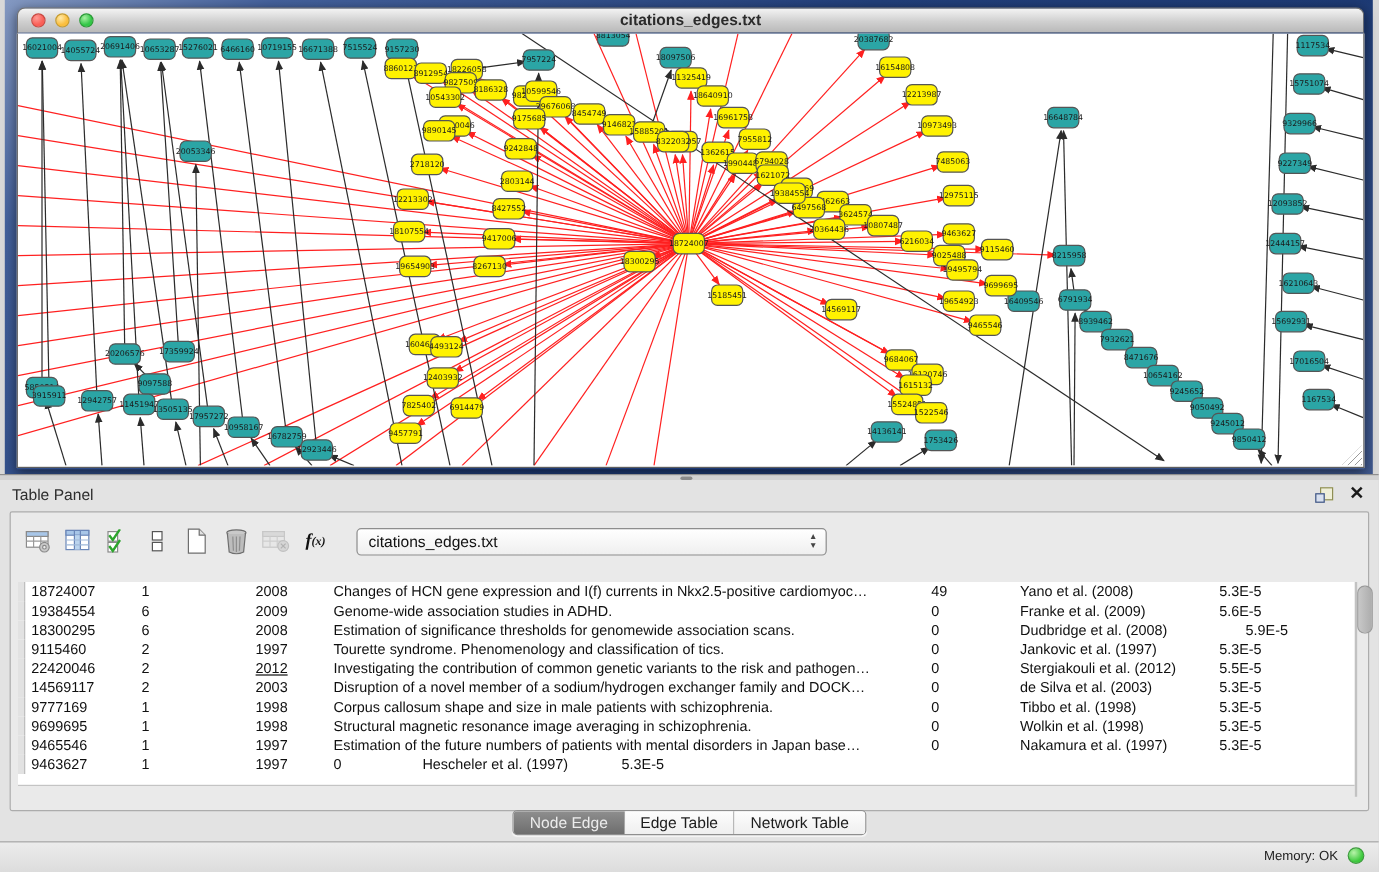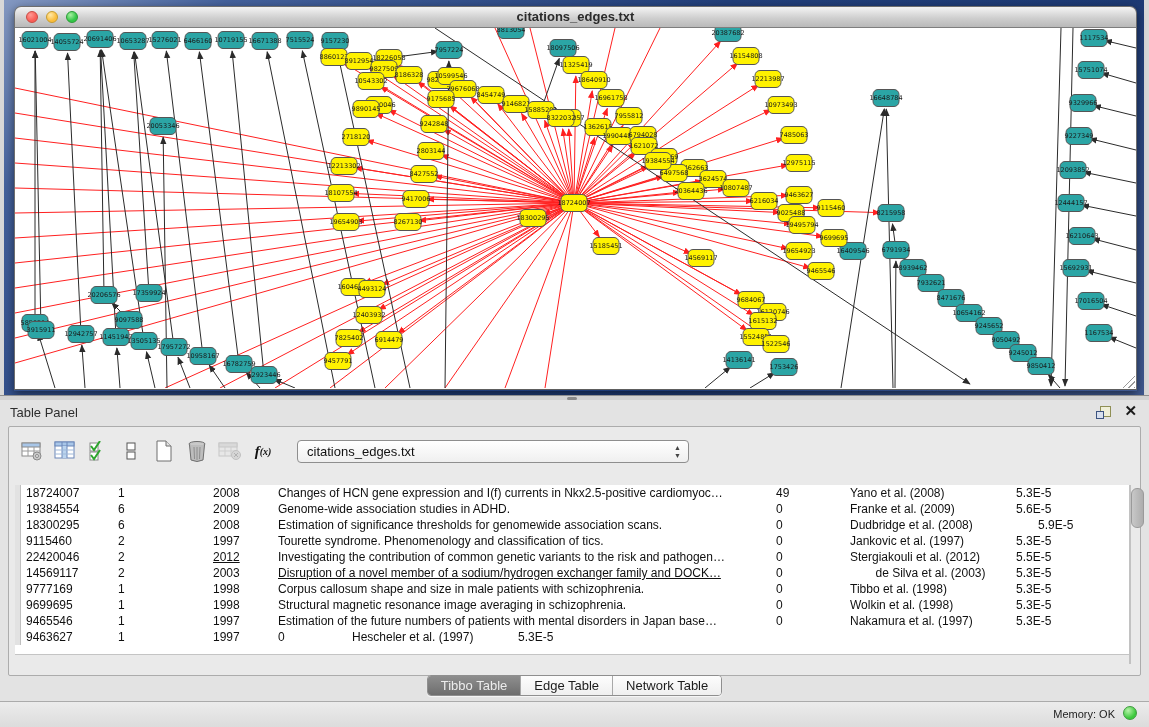--- a/index.html
+++ b/index.html
@@ -910,23 +910,23 @@
                 <div class="td" style="width: 498px;">Investigating the contribution of common genetic variants to the risk and pathogen…</div>
                 <div class="td" style="width: 74px;">0</div>
                 <div class="td" style="width: 166px;">Stergiakouli et al. (2012)</div>
                 <div class="td" style="width: 96px;">5.5E-5</div>
               </div>
               <div class="tr">
                 <div style="width: 5px; background: rgb(226, 226, 226); border-right: 1px solid rgb(191, 191, 191);"></div>
                 <div class="td" style="width: 92px;">14569117</div>
                 <div class="td" style="width: 95px;">2</div>
                 <div class="td" style="width: 65px;">2003</div>
-                <div class="td" style="width: 498px; text-decoration: underline;">Disruption of a novel member of a sodium/hydrogen exchanger family and DOCK…</div>
+                <div class="td" style="width: 498px;">Disruption of a novel member of a sodium/hydrogen exchanger family and DOCK…</div>
                 <div class="td" style="width: 74px;">0</div>
-                <div class="td" style="width: 166px; text-align: center;">de Silva et al. (2003)</div>
+                <div class="td" style="width: 166px;">de Silva et al. (2003)</div>
                 <div class="td" style="width: 96px;">5.3E-5</div>
               </div>
               <div class="tr">
                 <div style="width: 5px; background: rgb(226, 226, 226); border-right: 1px solid rgb(191, 191, 191);"></div>
                 <div class="td" style="width: 92px;">9777169</div>
                 <div class="td" style="width: 95px;">1</div>
                 <div class="td" style="width: 65px;">1998</div>
                 <div class="td" style="width: 498px;">Corpus callosum shape and size in male patients with schizophrenia.</div>
                 <div class="td" style="width: 74px;">0</div>
                 <div class="td" style="width: 166px;">Tibbo et al. (1998)</div>
@@ -966,21 +966,21 @@
         </div>
         <div id="vscroll">
             <div class="thumb"></div>
           </div>
       </div>
     </div>
   </div>
 
   <div id="tabsbar">
     <div id="tabset">
-        <div class="tab sel">Tibbo Table</div>
+        <div class="tab sel">Node Edge</div>
         <div class="tab">Edge Table</div>
         <div class="tab">Network Table</div>
       </div>
   </div>
 </div>
 
 <div id="statusbar">
   <span class="mem">Memory: OK</span>
   <span class="dot"></span>
 </div>

